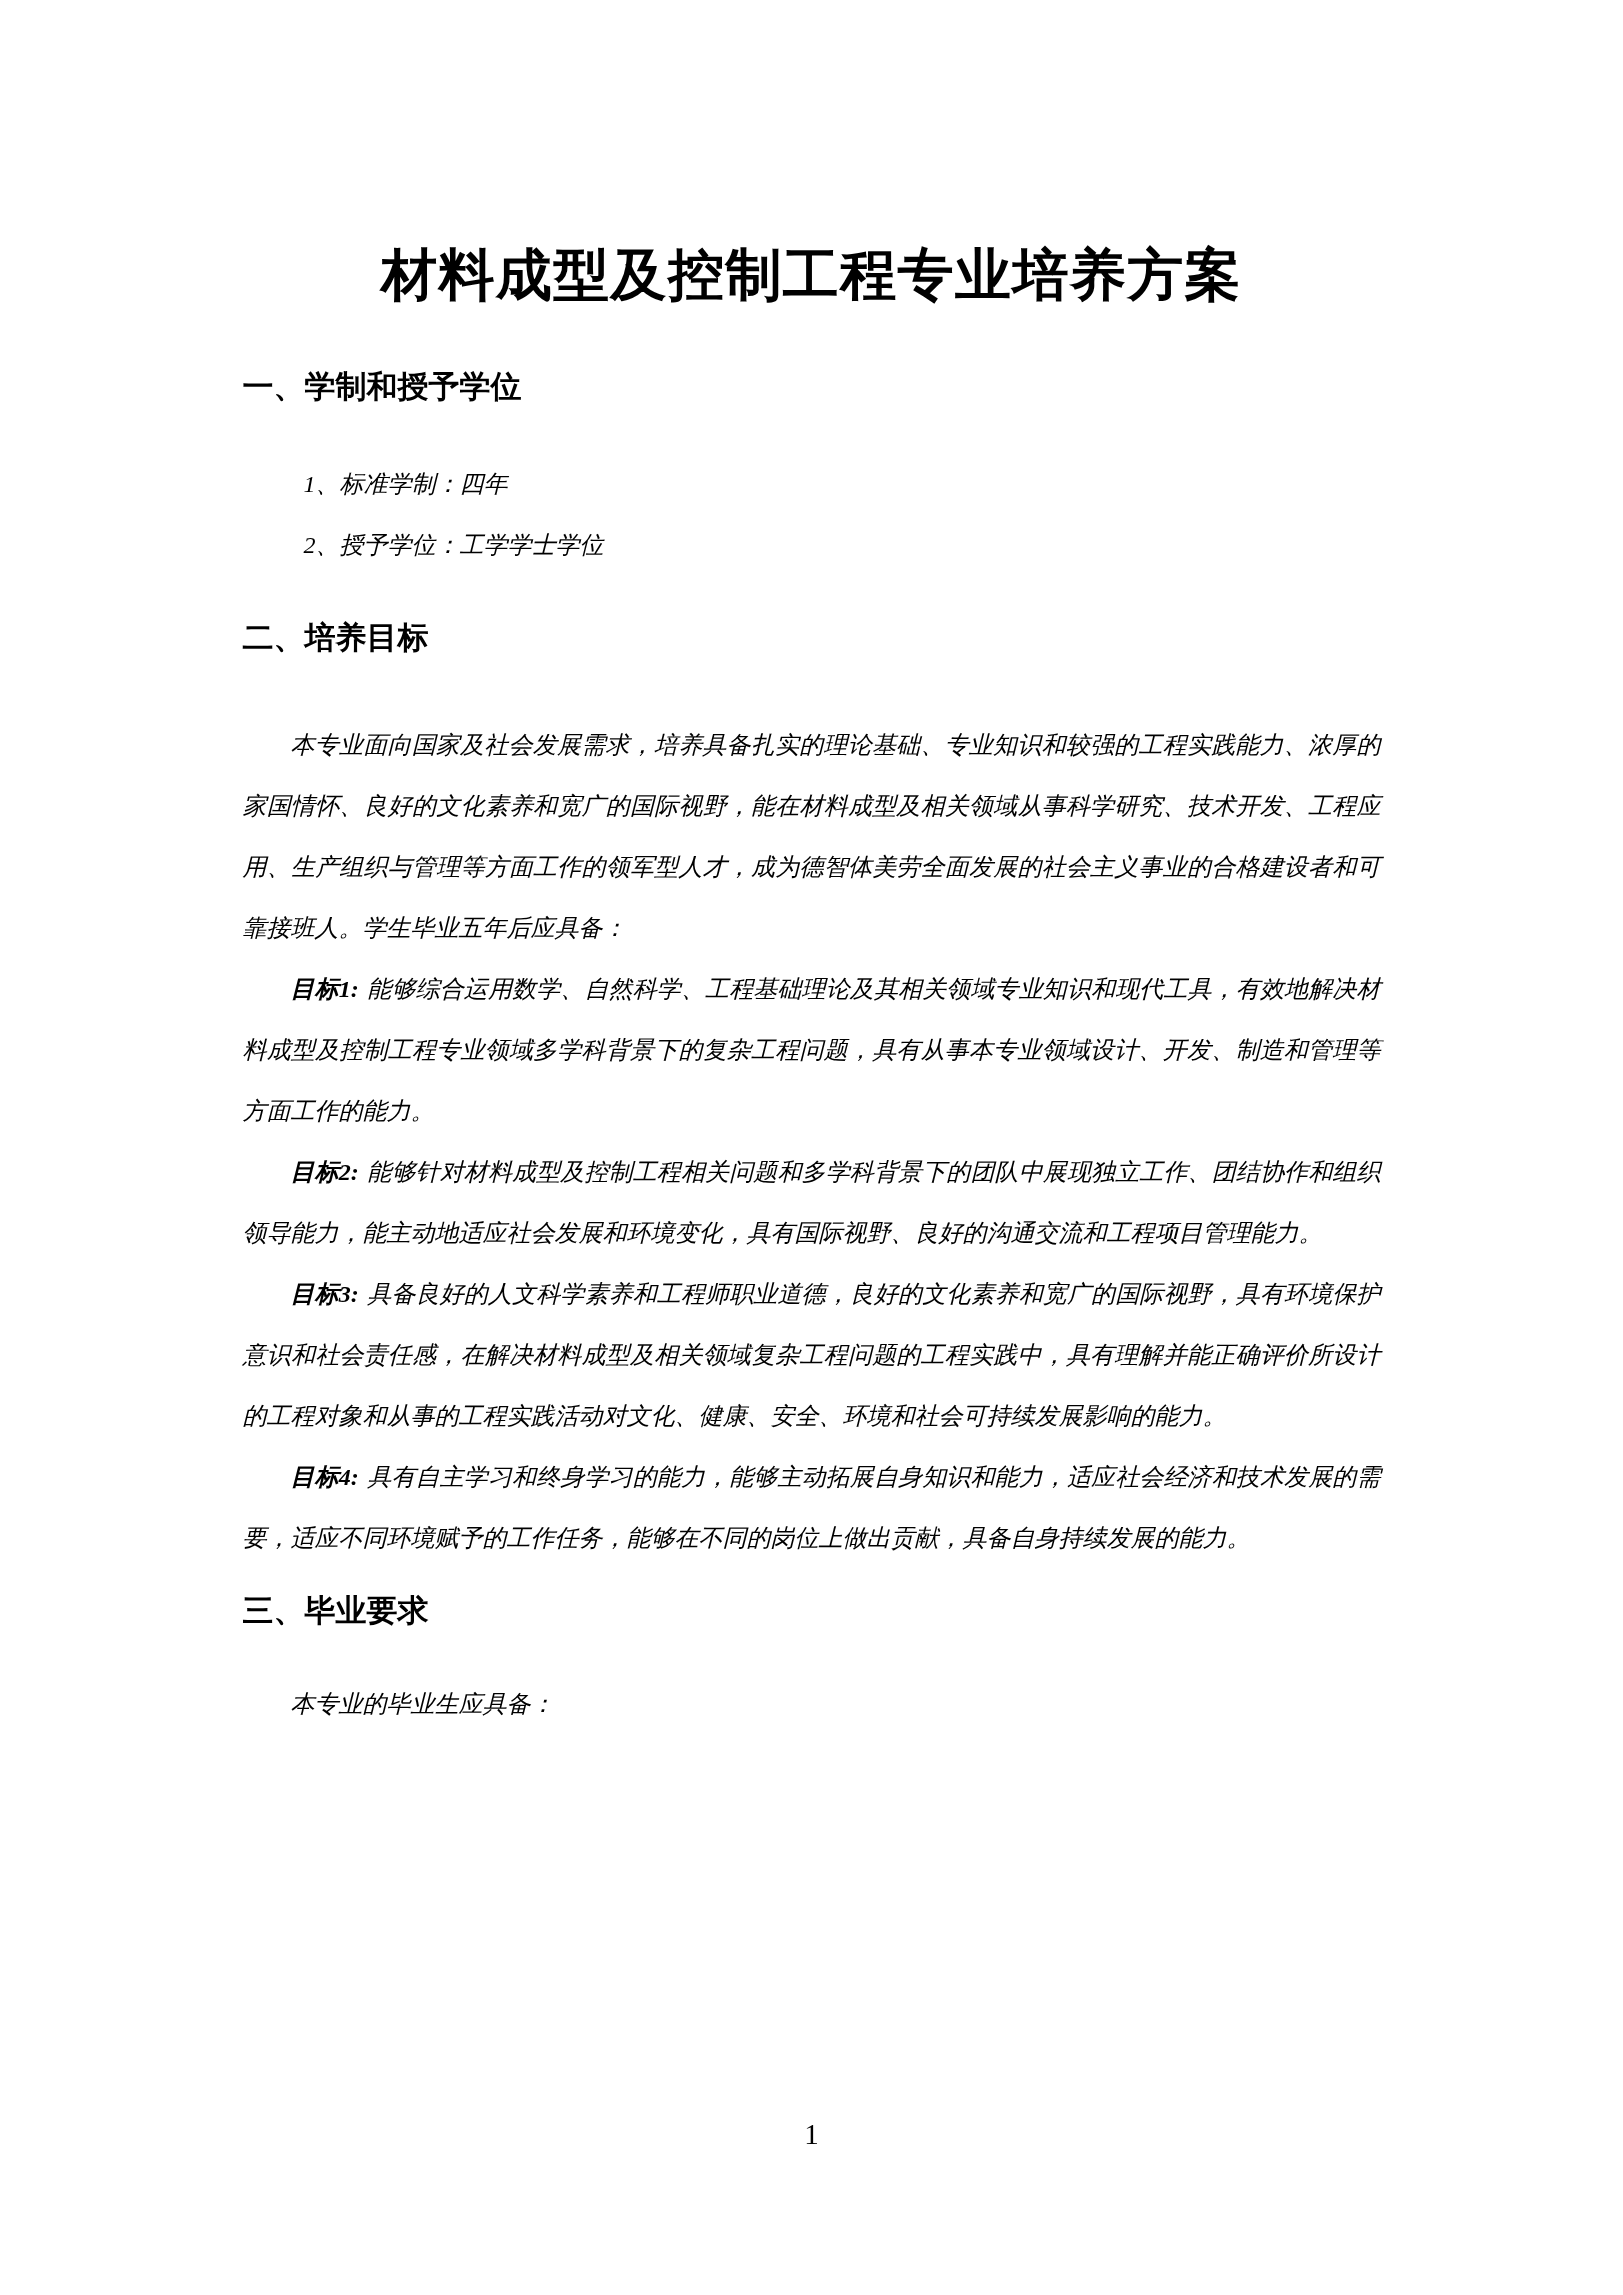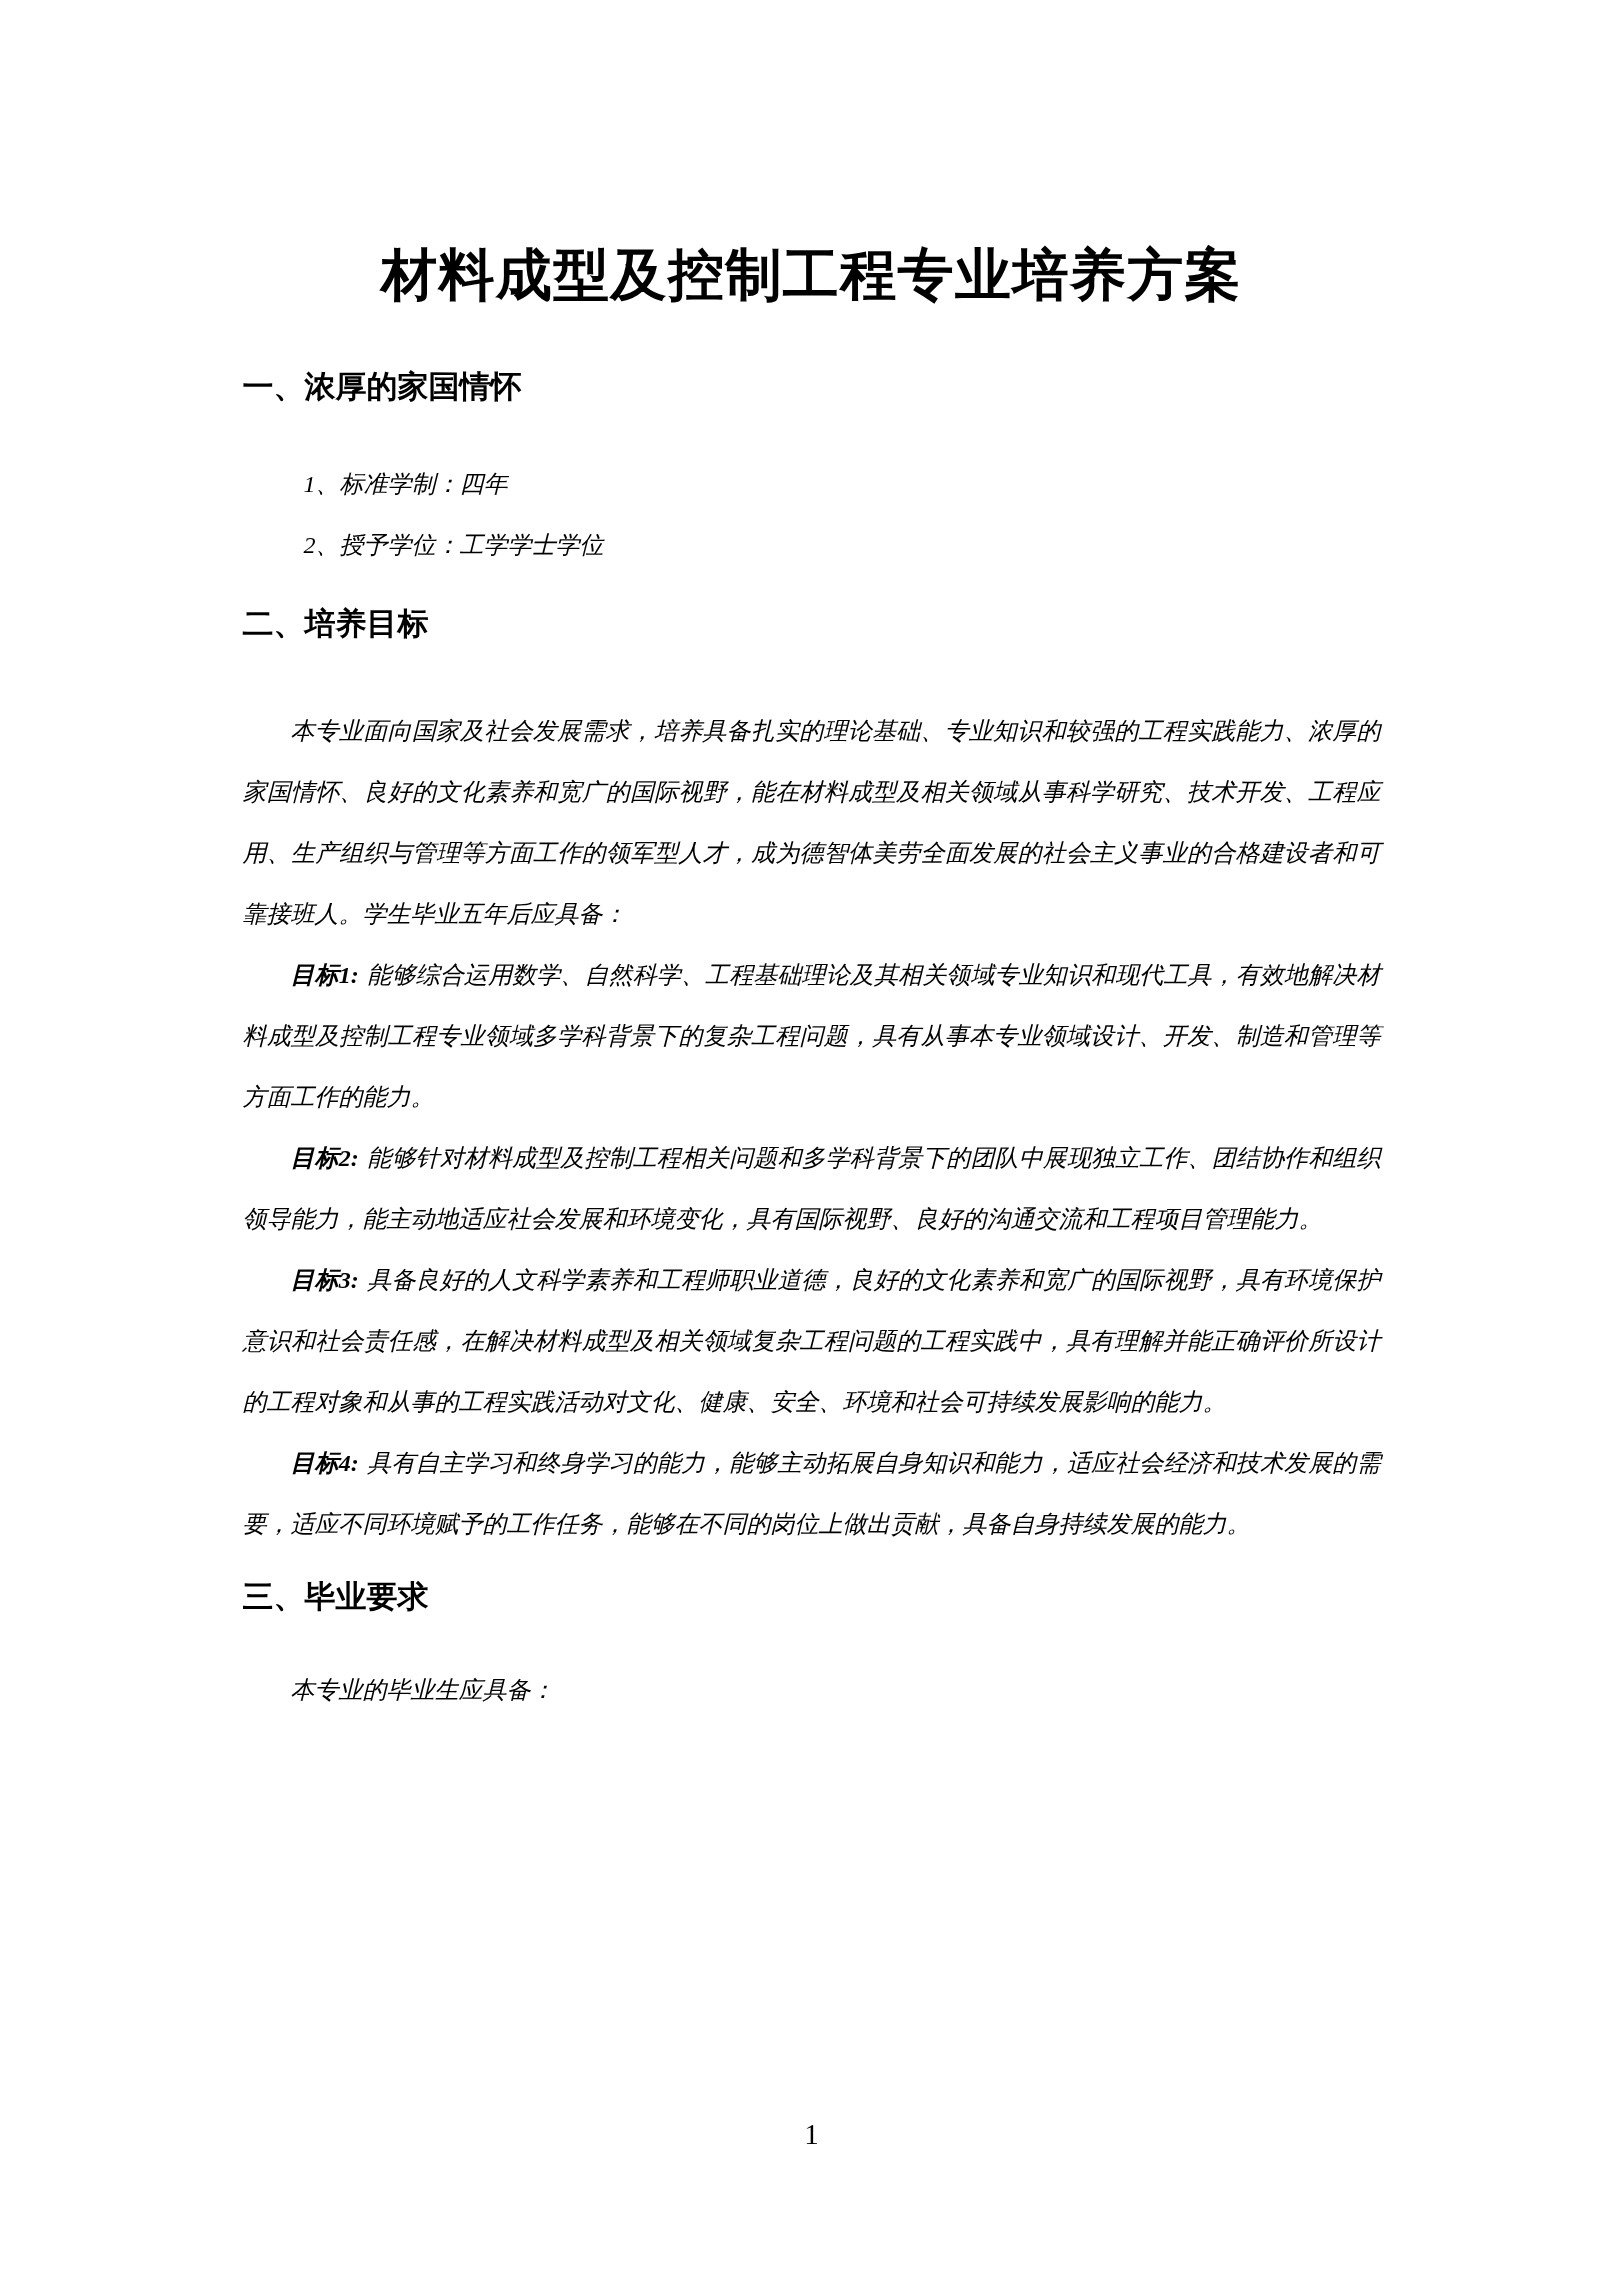--- a/index.html
+++ b/index.html
@@ -29,21 +29,21 @@
   }
   .sec-heading {
     font-family: "Liberation Sans", "DejaVu Sans", sans-serif;
     font-weight: bold;
     font-size: 31px;
     line-height: 1.4;
     margin: 0;
     text-align: left;
   }
   .sec-heading.first { margin-top: 55px; }
-  .sec-heading.second { margin-top: 26px; }
+  .sec-heading.second { margin-top: 40px; }
   .sec-heading.third { margin-top: 20.5px; }
   .body-text {
     font-family: "Liberation Serif", "DejaVu Serif", serif;
     font-style: italic;
     font-size: 24px;
     line-height: 61px;
     margin: 0;
   }
   .list-item {
     padding-left: 61px;
@@ -72,21 +72,21 @@
     line-height: 1.2;
   }
 </style>
 </head>
 <body>
 
 <div class="page">
 
   <h1 class="doc-title">材料成型及控制工程专业培养方案</h1>
 
-  <h2 class="sec-heading first">一、浓厚的家国情怀</h2>
+  <h2 class="sec-heading first">一、学制和授予学位</h2>
 
   <p class="body-text list-item gap-top">1、标准学制：四年</p>
 
   <p class="body-text list-item">2、授予学位：工学学士学位</p>
 
   <h2 class="sec-heading second">二、培养目标</h2>
 
   <p class="body-text para intro">本专业面向国家及社会发展需求，培养具备扎实的理论基础、专业知识和较强的工程实践能力、浓厚的家国情怀、良好的文化素养和宽广的国际视野，能在材料成型及相关领域从事科学研究、技术开发、工程应用、生产组织与管理等方面工作的领军型人才，成为德智体美劳全面发展的社会主义事业的合格建设者和可靠接班人。学生毕业五年后应具备：</p>
 
   <p class="body-text para"><b class="run-label">目标1:</b><span>能够综合运用数学、自然科学、工程基础理论及其相关领域专业知识和现代工具，有效地解决材料成型及控制工程专业领域多学科背景下的复杂工程问题，具有从事本专业领域设计、开发、制造和管理等方面工作的能力。</span></p>

